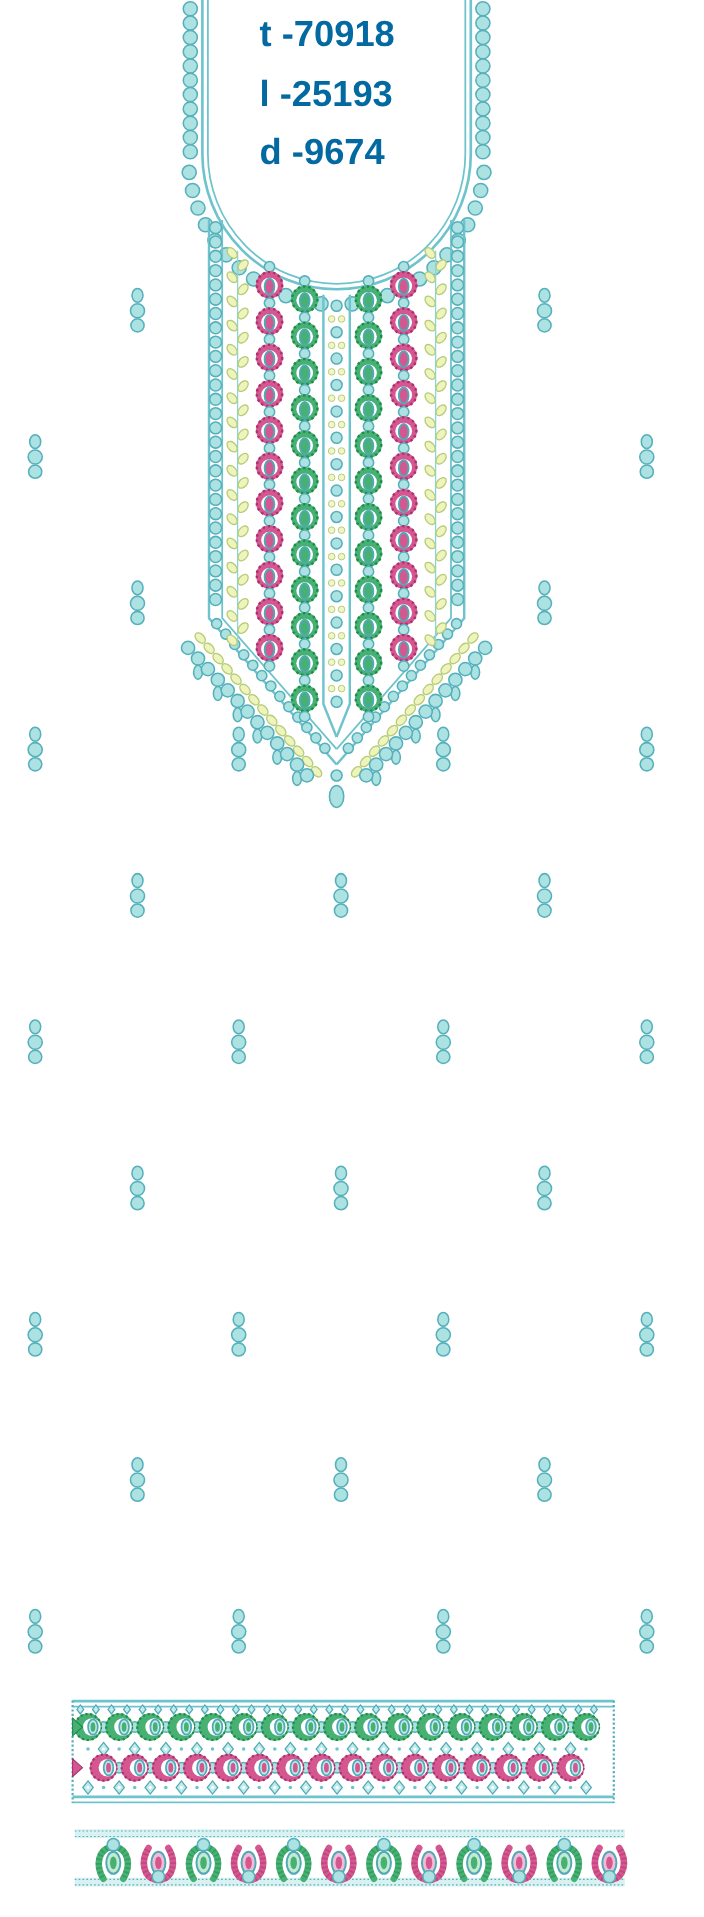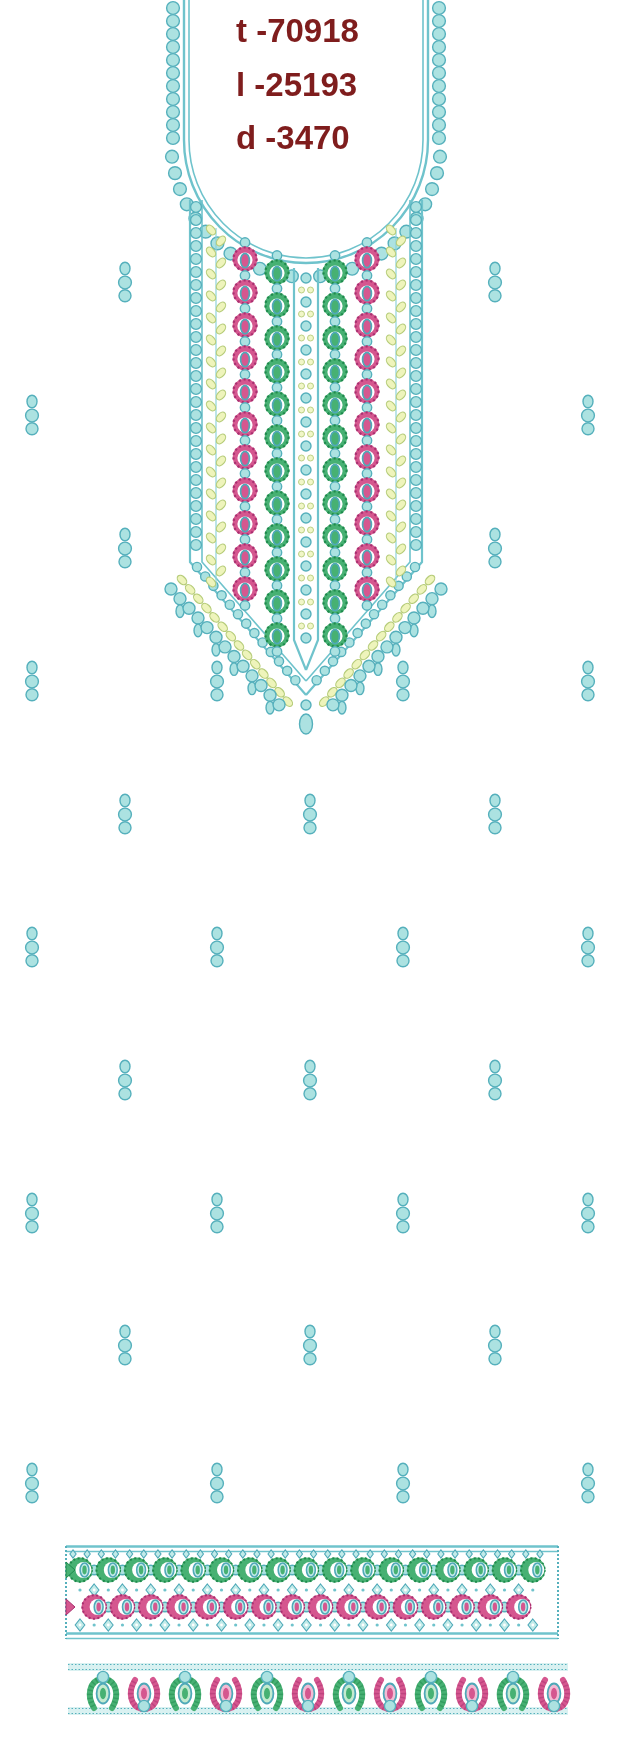--- a/index.html
+++ b/index.html
@@ -2,30 +2,30 @@
 <html><head>
 <meta charset="utf-8">
 <style>
   html,body{margin:0;padding:0;background:#ffffff;}
   body{width:640px;height:1743px;position:relative;overflow:hidden;
        font-family:"Liberation Sans",sans-serif;}
   #art{position:absolute;left:0;top:0;}
   .stitch-info{
     position:absolute;left:236px;top:4px;z-index:5;
     font-family:"Liberation Sans",sans-serif;
-    font-weight:700;font-size:33px;line-height:53.5px;color:#7f1d1d;
+    font-weight:700;font-size:33px;line-height:53.5px;color:#0369a1;
   }
 </style>
 </head>
 <body>
 
 <div class="stitch-info">
   <div>t -70918</div>
   <div>l -25193</div>
-  <div>d -3470</div>
+  <div>d -9674</div>
 </div>
 
 <svg id="art" width="640" height="1743" viewBox="0 0 640 1743" xmlns="http://www.w3.org/2000/svg">
     <g>
       <path d="M184,0 V140 A122,123 0 0 0 306,263 A122,123 0 0 0 428,140 V0" fill="none" stroke="#6fc3cc" stroke-width="2.4"></path>
       <path d="M189,0 V140 A117,118 0 0 0 306,258 A117,118 0 0 0 423,140 V0" fill="none" stroke="#6fc3cc" stroke-width="1.6"></path>
       <circle cx="173" cy="8" r="6.4" fill="#ace2e1" stroke="#55b0bc" stroke-width="1.4"></circle>
       <circle cx="439" cy="8" r="6.4" fill="#ace2e1" stroke="#55b0bc" stroke-width="1.4"></circle>
       <circle cx="173" cy="21" r="6.4" fill="#ace2e1" stroke="#55b0bc" stroke-width="1.4"></circle>
       <circle cx="439" cy="21" r="6.4" fill="#ace2e1" stroke="#55b0bc" stroke-width="1.4"></circle>

